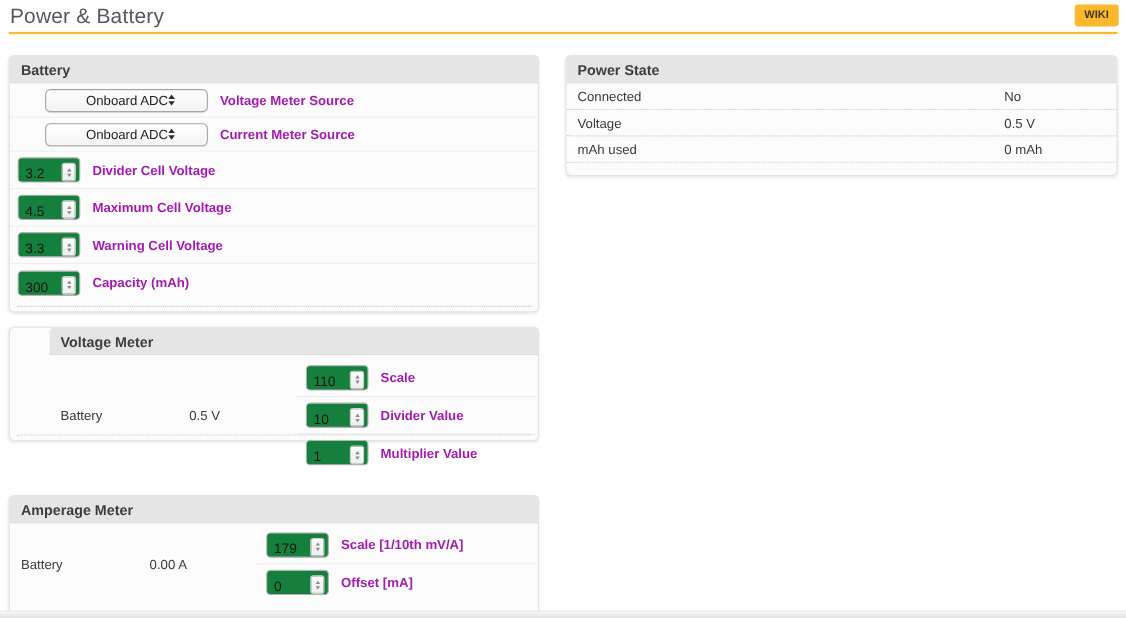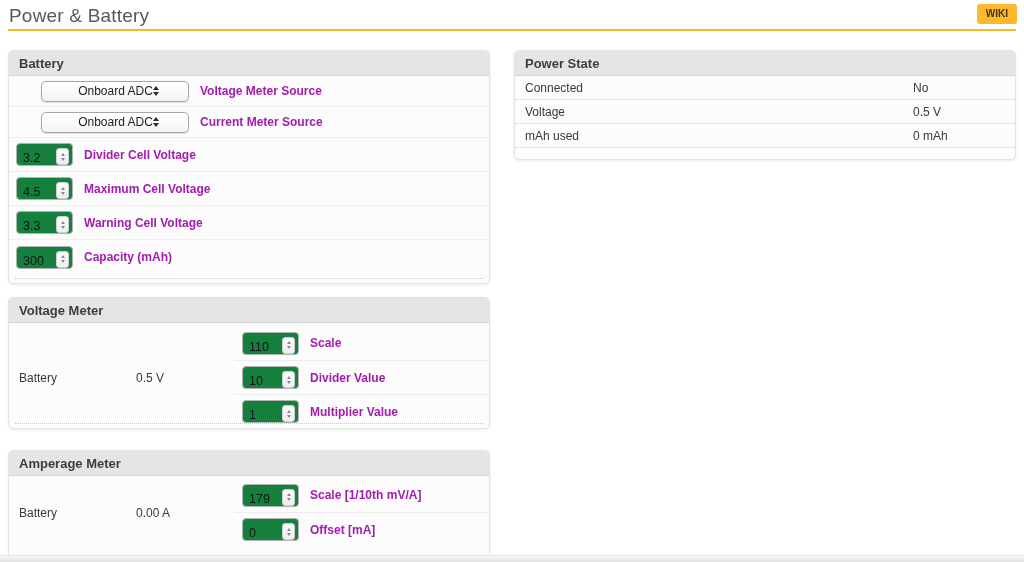--- a/index.html
+++ b/index.html
@@ -47,21 +47,21 @@
     border-bottom:1px solid #d6d5d5;
     border-radius:4px 4px 0 0;
     font-size:13px; font-weight:bold; color:#3b3d3f;
   }
   .panel.dotted::after {
     content:""; position:absolute; left:6px; right:6px; bottom:4px;
     border-bottom:1px dotted #c8c8c8;
   }
 
   #battery-panel  { left:8px;   top:50px;  width:482px; height:234px; }
-  #voltage-panel  { left:8px;   top:297px; width:482px; height:132px; }
+  #voltage-panel  { left:8px;   top:297px; width:482px; height:104px;padding-left:36px; }
   #amperage-panel { left:8px;   top:450px; width:482px; height:120px; }
   #power-state-panel { left:514px; top:50px; width:502px; height:110px; }
 
   
   .brow {
     display:flex; align-items:center;
     padding-left:7px;
     border-bottom:1px solid #efefef;
   }
   .brow.select-row { height:31px; }

